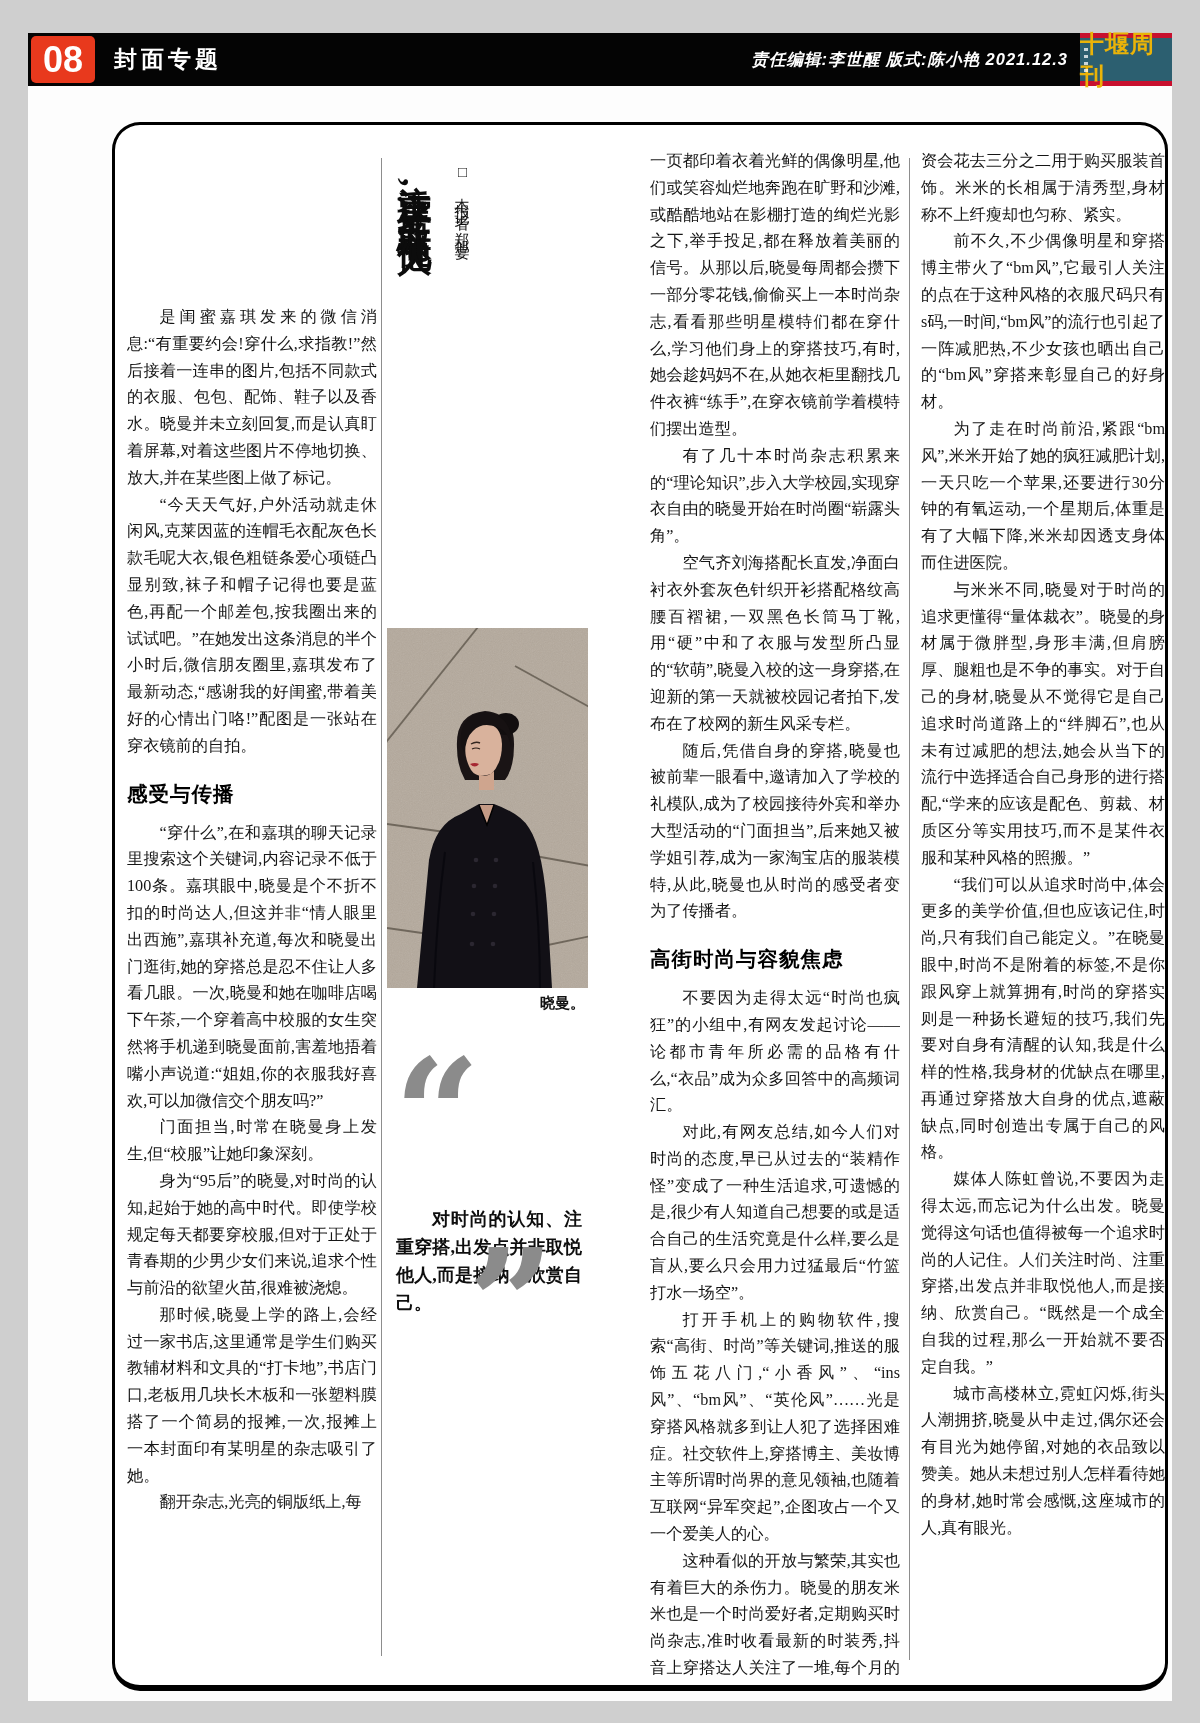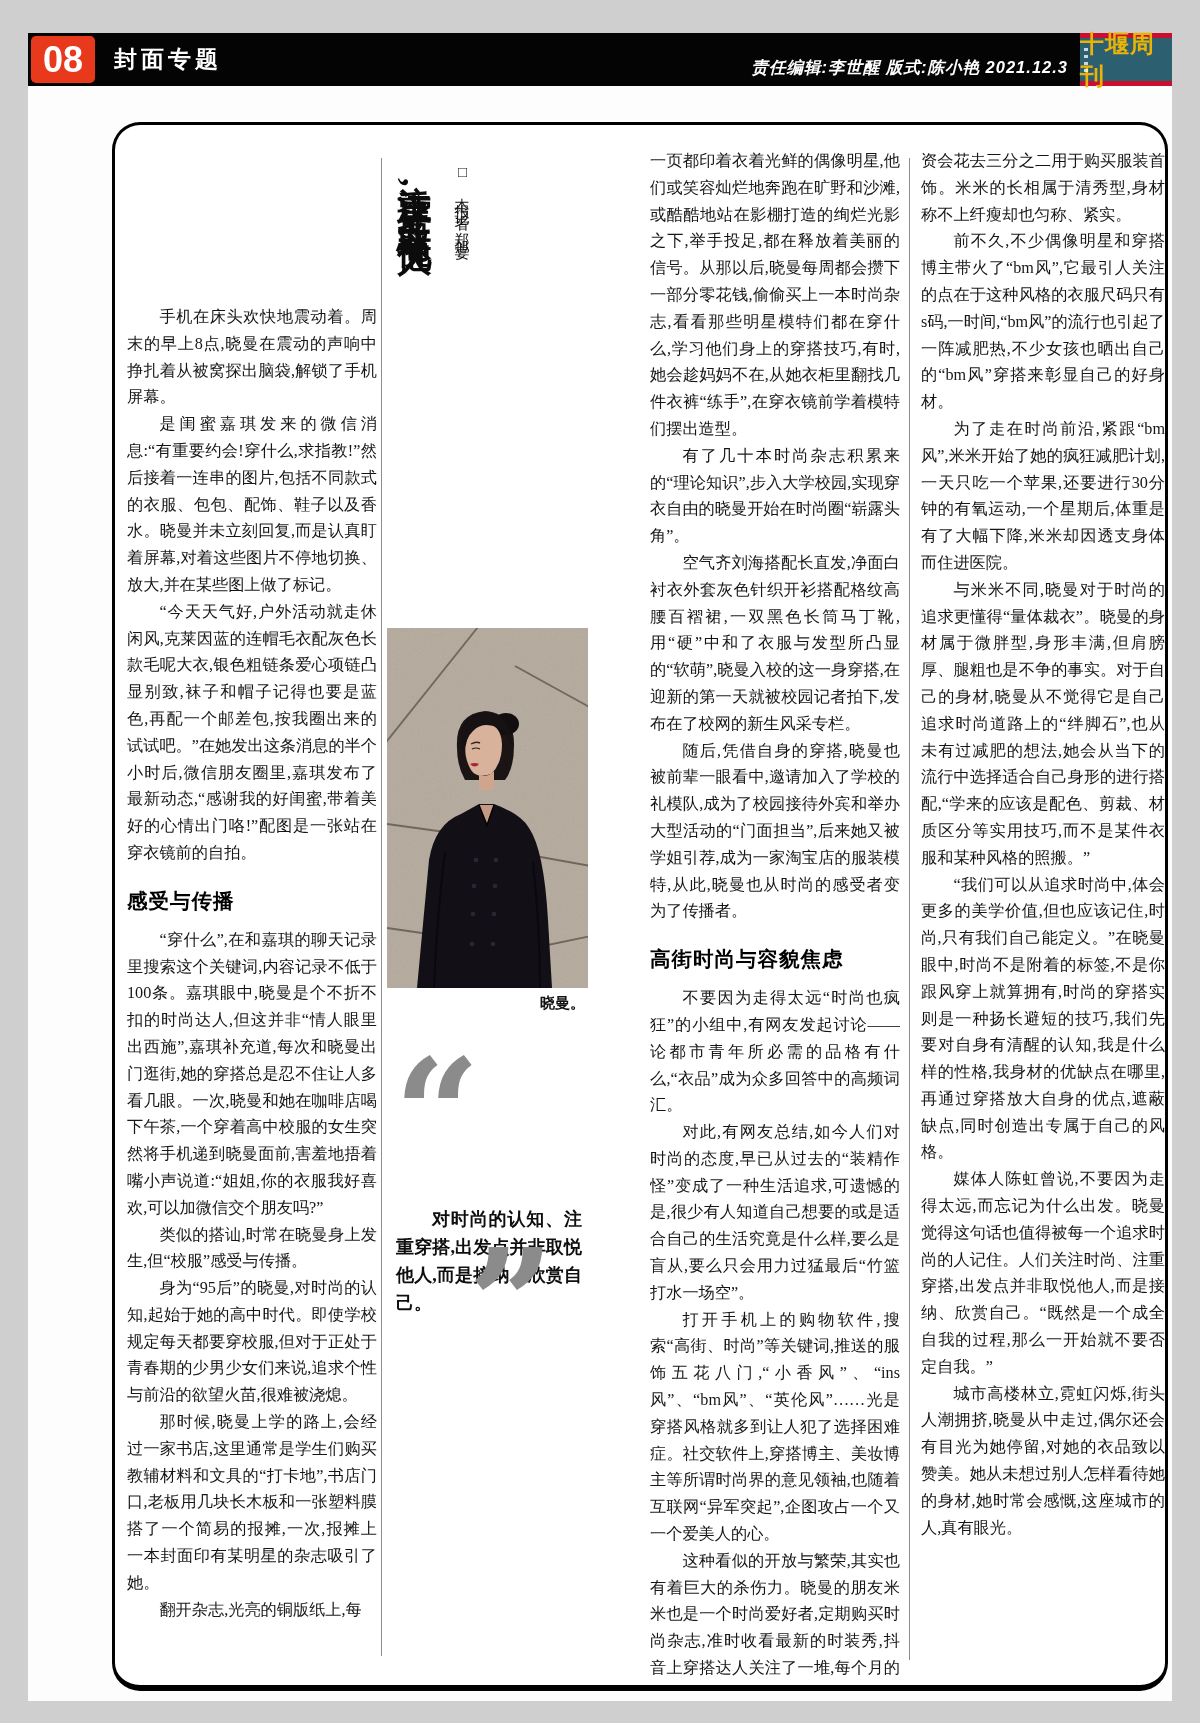--- a/index.html
+++ b/index.html
@@ -6,21 +6,21 @@
   .canvas{position:relative;width:1200px;height:1723px;background:#cfcfcf;overflow:hidden;
           font-family:"Liberation Serif","DejaVu Serif",serif;}
   .paper{position:absolute;left:28px;top:33px;width:1144px;height:1668px;background:#fdfdfd;}
   
   .header{position:absolute;left:28px;top:33px;width:1144px;height:53px;background:#040404;}
   .pagenum{position:absolute;left:3px;top:3px;width:64px;height:47px;background:#e8391d;border-radius:5px;
            color:#fff;font:bold 36px "Liberation Sans",sans-serif;display:flex;align-items:center;justify-content:center;}
   .section{position:absolute;left:86px;top:0;height:53px;display:flex;align-items:center;color:#fff;
            font:bold 23px "Liberation Sans",sans-serif;letter-spacing:4px;}
   .editors{position:absolute;right:104px;top:0;height:53px;display:flex;align-items:center;color:#fff;
-           font:italic bold 16.5px "Liberation Sans",sans-serif;letter-spacing:1px;margin-top:8px;}
+           font:italic bold 16.5px "Liberation Sans",sans-serif;letter-spacing:1px;}
   .masthead{position:absolute;right:0;top:0;width:92px;height:53px;background:#c8102e;}
   .masthead-inner{position:absolute;left:0;right:0;top:5px;bottom:5px;background:#2c5f70;display:flex;
            align-items:center;justify-content:center;color:#eab308;font-weight:bold;font-size:24px;letter-spacing:1px;}
   .mast-marks{position:absolute;left:4px;top:15px;width:4px;height:26px;opacity:.75;
            background:repeating-linear-gradient(#fff 0 3px,transparent 3px 7px);}
   
   .frame{position:absolute;left:112px;top:122px;width:1050px;height:1560px;background:#fff;
          border:3px solid #000;border-bottom-width:6px;border-radius:28px;}
   .rule{position:absolute;width:1px;background:#8d8d8d;}
   .rule-title{left:381px;top:158px;height:1498px;}
@@ -122,26 +122,25 @@
       </g>
     </svg>
   </div>
   <div class="caption">晓曼。</div>
 
   <div class="q-open">“</div>
   <div class="q-text">对时尚的认知、注重穿搭,出发点并非取悦他人,而是接纳、欣赏自己。</div>
   <div class="q-close">”</div>
 
   <div class="col col1">
-    <p class="body">手机在床头欢快地震动着。周末的早上8点,晓曼在震动的声响中挣扎着从被窝探出脑袋,解锁了手机屏幕。</p>
     <p class="body">是闺蜜嘉琪发来的微信消息:“有重要约会!穿什么,求指教!”然后接着一连串的图片,包括不同款式的衣服、包包、配饰、鞋子以及香水。晓曼并未立刻回复,而是认真盯着屏幕,对着这些图片不停地切换、放大,并在某些图上做了标记。</p>
     <p class="body">“今天天气好,户外活动就走休闲风,克莱因蓝的连帽毛衣配灰色长款毛呢大衣,银色粗链条爱心项链凸显别致,袜子和帽子记得也要是蓝色,再配一个邮差包,按我圈出来的试试吧。”在她发出这条消息的半个小时后,微信朋友圈里,嘉琪发布了最新动态,“感谢我的好闺蜜,带着美好的心情出门咯!”配图是一张站在穿衣镜前的自拍。</p>
     <h3 class="colhead">感受与传播</h3>
     <p class="body">“穿什么”,在和嘉琪的聊天记录里搜索这个关键词,内容记录不低于100条。嘉琪眼中,晓曼是个不折不扣的时尚达人,但这并非“情人眼里出西施”,嘉琪补充道,每次和晓曼出门逛街,她的穿搭总是忍不住让人多看几眼。一次,晓曼和她在咖啡店喝下午茶,一个穿着高中校服的女生突然将手机递到晓曼面前,害羞地捂着嘴小声说道:“姐姐,你的衣服我好喜欢,可以加微信交个朋友吗?”</p>
-    <p class="body">类似的搭讪,时常在晓曼身上发生,但“校服”感受与传播。</p>
+    <p class="body">门面担当,时常在晓曼身上发生,但“校服”让她印象深刻。</p>
     <p class="body">身为“95后”的晓曼,对时尚的认知,起始于她的高中时代。即使学校规定每天都要穿校服,但对于正处于青春期的少男少女们来说,追求个性与前沿的欲望火苗,很难被浇熄。</p>
     <p class="body">那时候,晓曼上学的路上,会经过一家书店,这里通常是学生们购买教辅材料和文具的“打卡地”,书店门口,老板用几块长木板和一张塑料膜搭了一个简易的报摊,一次,报摊上一本封面印有某明星的杂志吸引了她。</p>
     <p class="body">翻开杂志,光亮的铜版纸上,每</p>
   </div>
 
   <div class="col col2">
     <p class="body noindent">一页都印着衣着光鲜的偶像明星,他们或笑容灿烂地奔跑在旷野和沙滩,或酷酷地站在影棚打造的绚烂光影之下,举手投足,都在释放着美丽的信号。从那以后,晓曼每周都会攒下一部分零花钱,偷偷买上一本时尚杂志,看看那些明星模特们都在穿什么,学习他们身上的穿搭技巧,有时,她会趁妈妈不在,从她衣柜里翻找几件衣裤“练手”,在穿衣镜前学着模特们摆出造型。</p>
     <p class="body">有了几十本时尚杂志积累来的“理论知识”,步入大学校园,实现穿衣自由的晓曼开始在时尚圈“崭露头角”。</p>
     <p class="body">空气齐刘海搭配长直发,净面白衬衣外套灰色针织开衫搭配格纹高腰百褶裙,一双黑色长筒马丁靴,用“硬”中和了衣服与发型所凸显的“软萌”,晓曼入校的这一身穿搭,在迎新的第一天就被校园记者拍下,发布在了校网的新生风采专栏。</p>
     <p class="body">随后,凭借自身的穿搭,晓曼也被前辈一眼看中,邀请加入了学校的礼模队,成为了校园接待外宾和举办大型活动的“门面担当”,后来她又被学姐引荐,成为一家淘宝店的服装模特,从此,晓曼也从时尚的感受者变为了传播者。</p>

